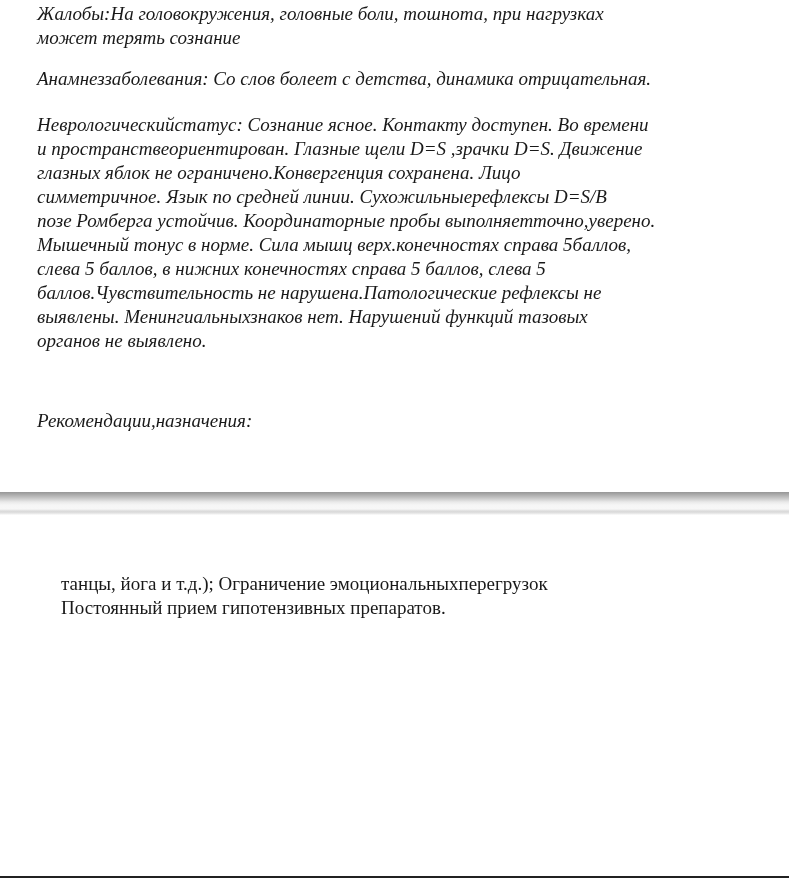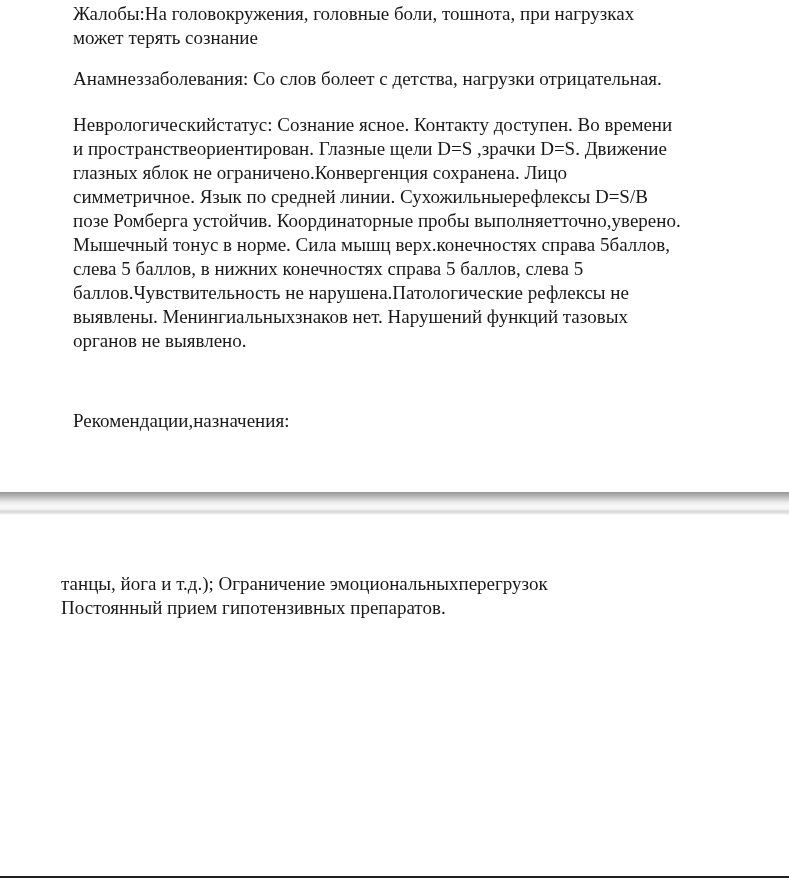--- a/index.html
+++ b/index.html
@@ -19,21 +19,22 @@
     width: 789px;
     height: 884px;
     background: #ffffff;
     overflow: hidden;
   }
   .page-region {
     box-sizing: border-box;
     width: 789px;
   }
   .page1 {
-    padding: 2px 16px 0 73px;
+    padding: 2px 16px 0 37px;
+    font-style: italic;
   }
   .page2 {
     padding: 57px 16px 0 53px;
     margin-left: 8px;
   }
   .para {
     margin: 0;
     font-size: 19px;
     line-height: 24px;
     color: #191919;
@@ -77,21 +78,21 @@
 </style>
 </head>
 <body>
 
 <div class="viewport">
 
   <div class="page-region page1">
     <p class="para p-complaints">Жалобы:На головокружения, головные боли, тошнота, при нагрузках
 может терять сознание</p>
 
-    <p class="para p-anamnesis">Анамнеззаболевания: Со слов болеет с детства, нагрузки отрицательная.</p>
+    <p class="para p-anamnesis">Анамнеззаболевания: Со слов болеет с детства, динамика отрицательная.</p>
 
     <p class="para p-neuro-status">Неврологическийстатус: Сознание ясное. Контакту доступен. Во времени
 и пространствеориентирован. Глазные щели D=S ,зрачки D=S. Движение
 глазных яблок не ограничено.Конвергенция сохранена. Лицо
 симметричное. Язык по средней линии. Сухожильныерефлексы D=S/В
 позе Ромберга устойчив. Координаторные пробы выполняетточно,уверено.
 Мышечный тонус в норме. Сила мышц верх.конечностях справа 5баллов,
 слева 5 баллов, в нижних конечностях справа 5 баллов, слева 5
 баллов.Чувствительность не нарушена.Патологические рефлексы не
 выявлены. Менингиальныхзнаков нет. Нарушений функций тазовых

